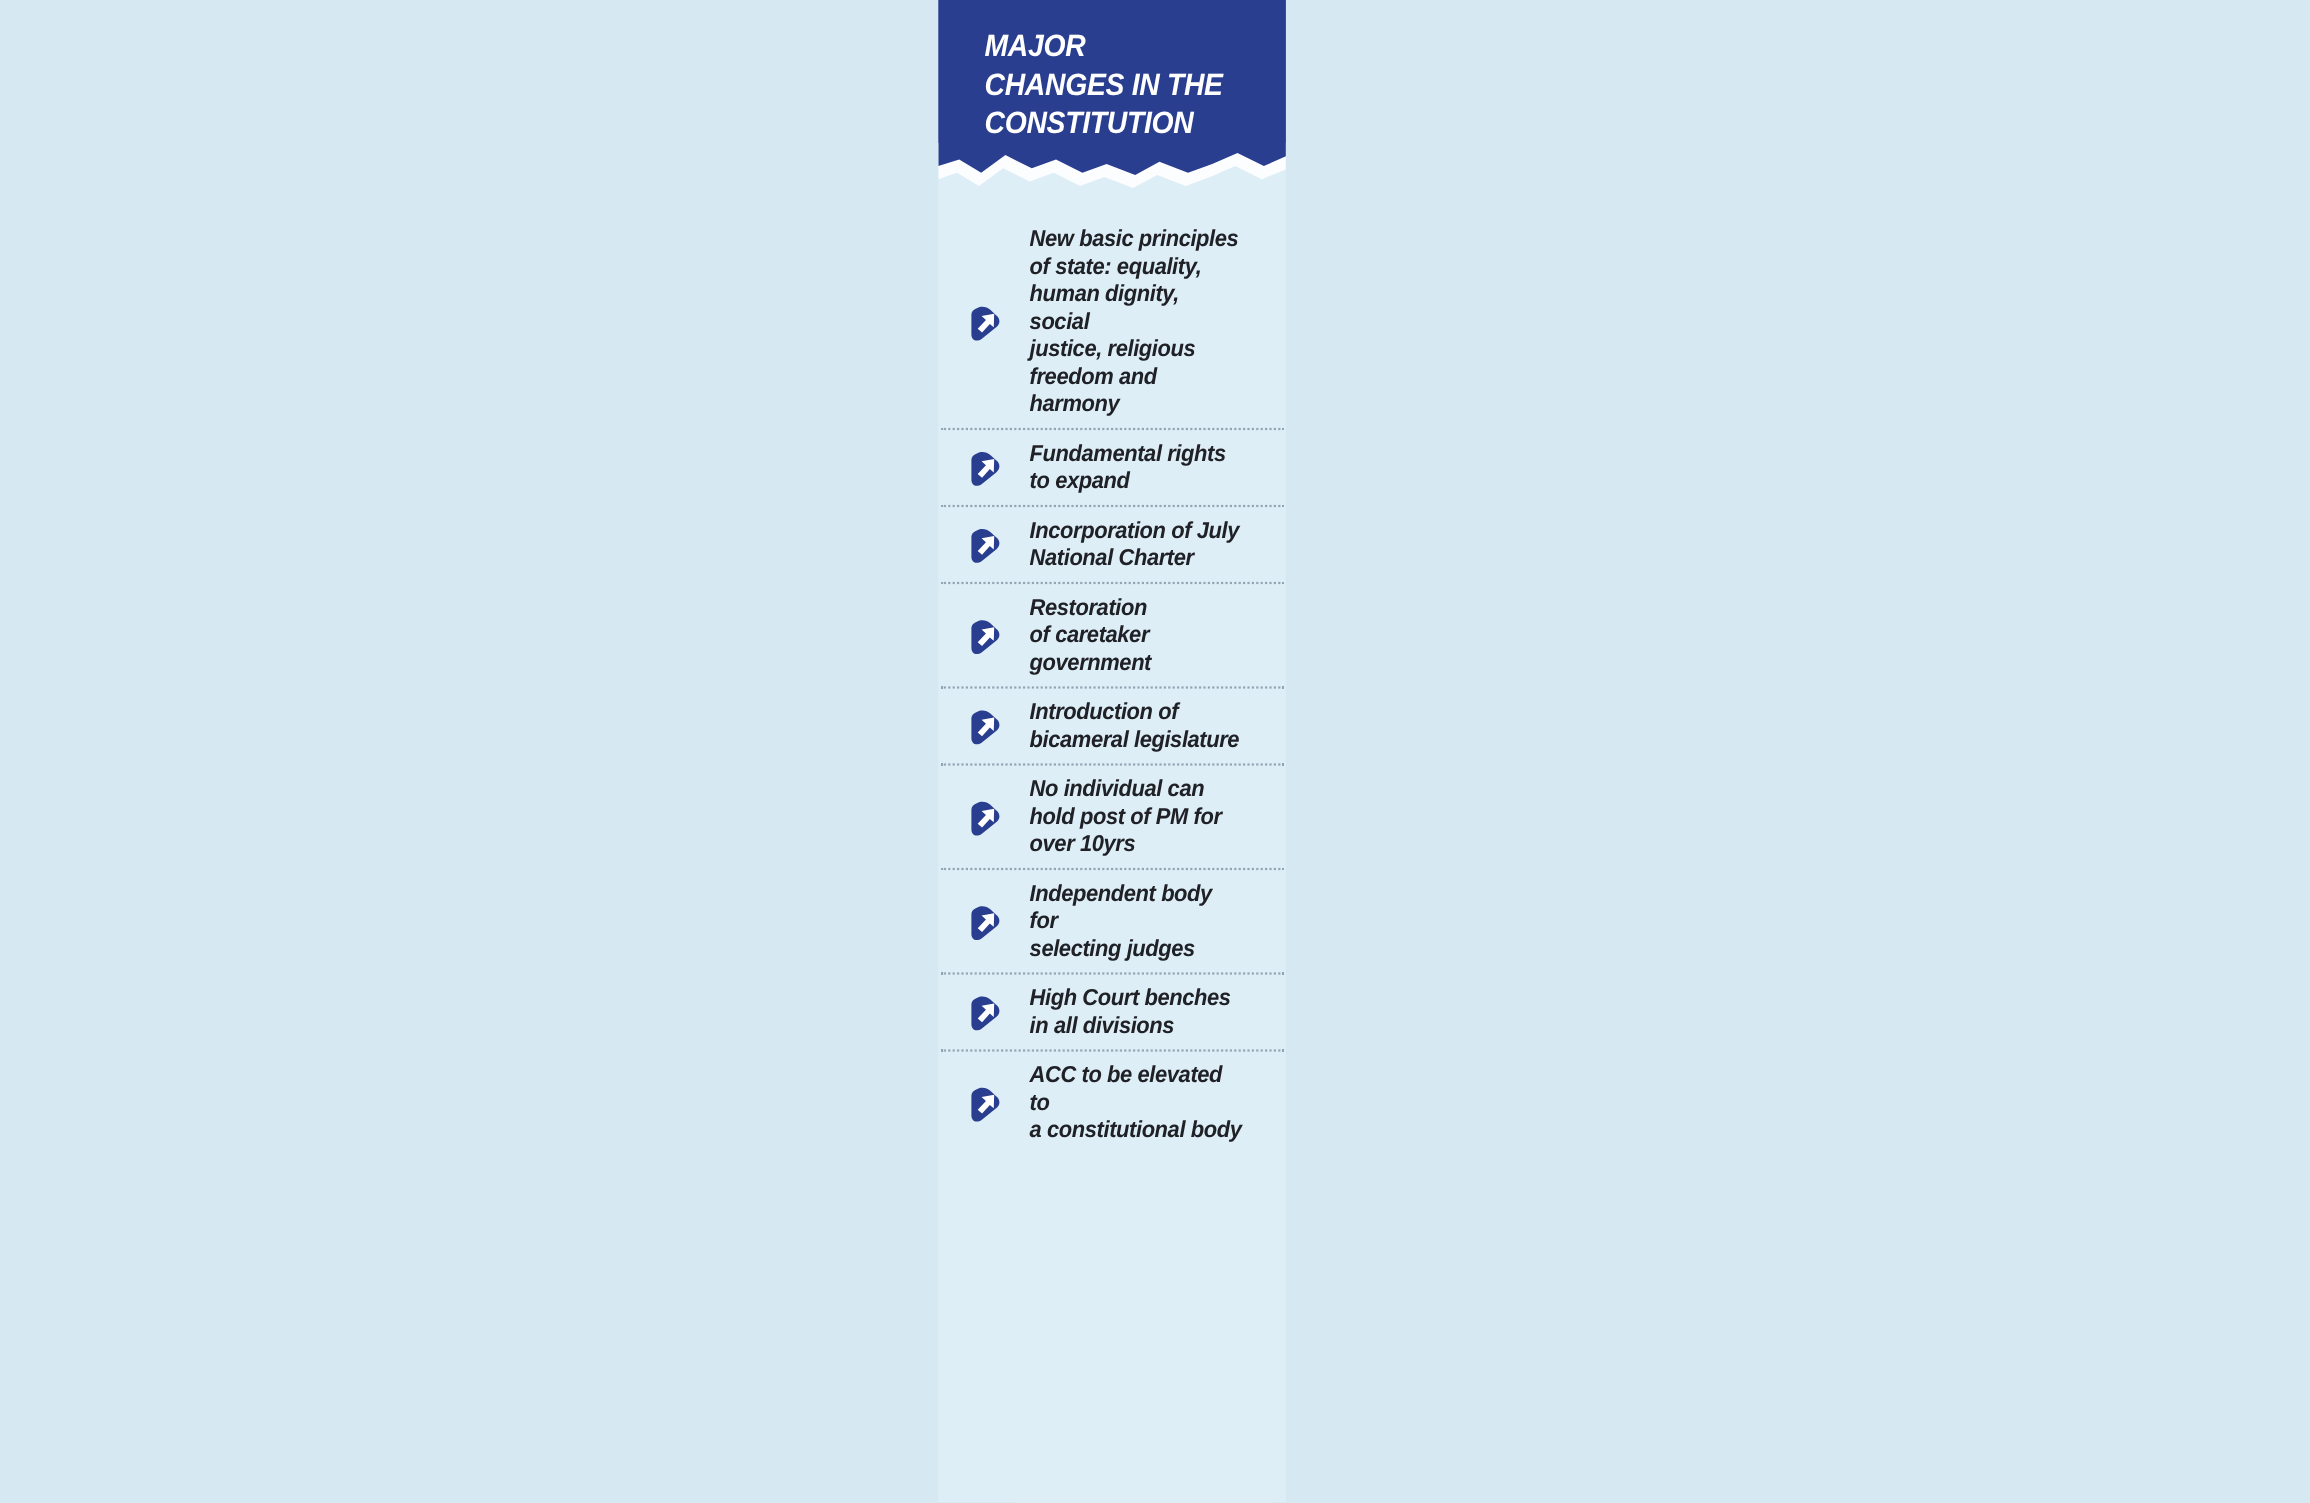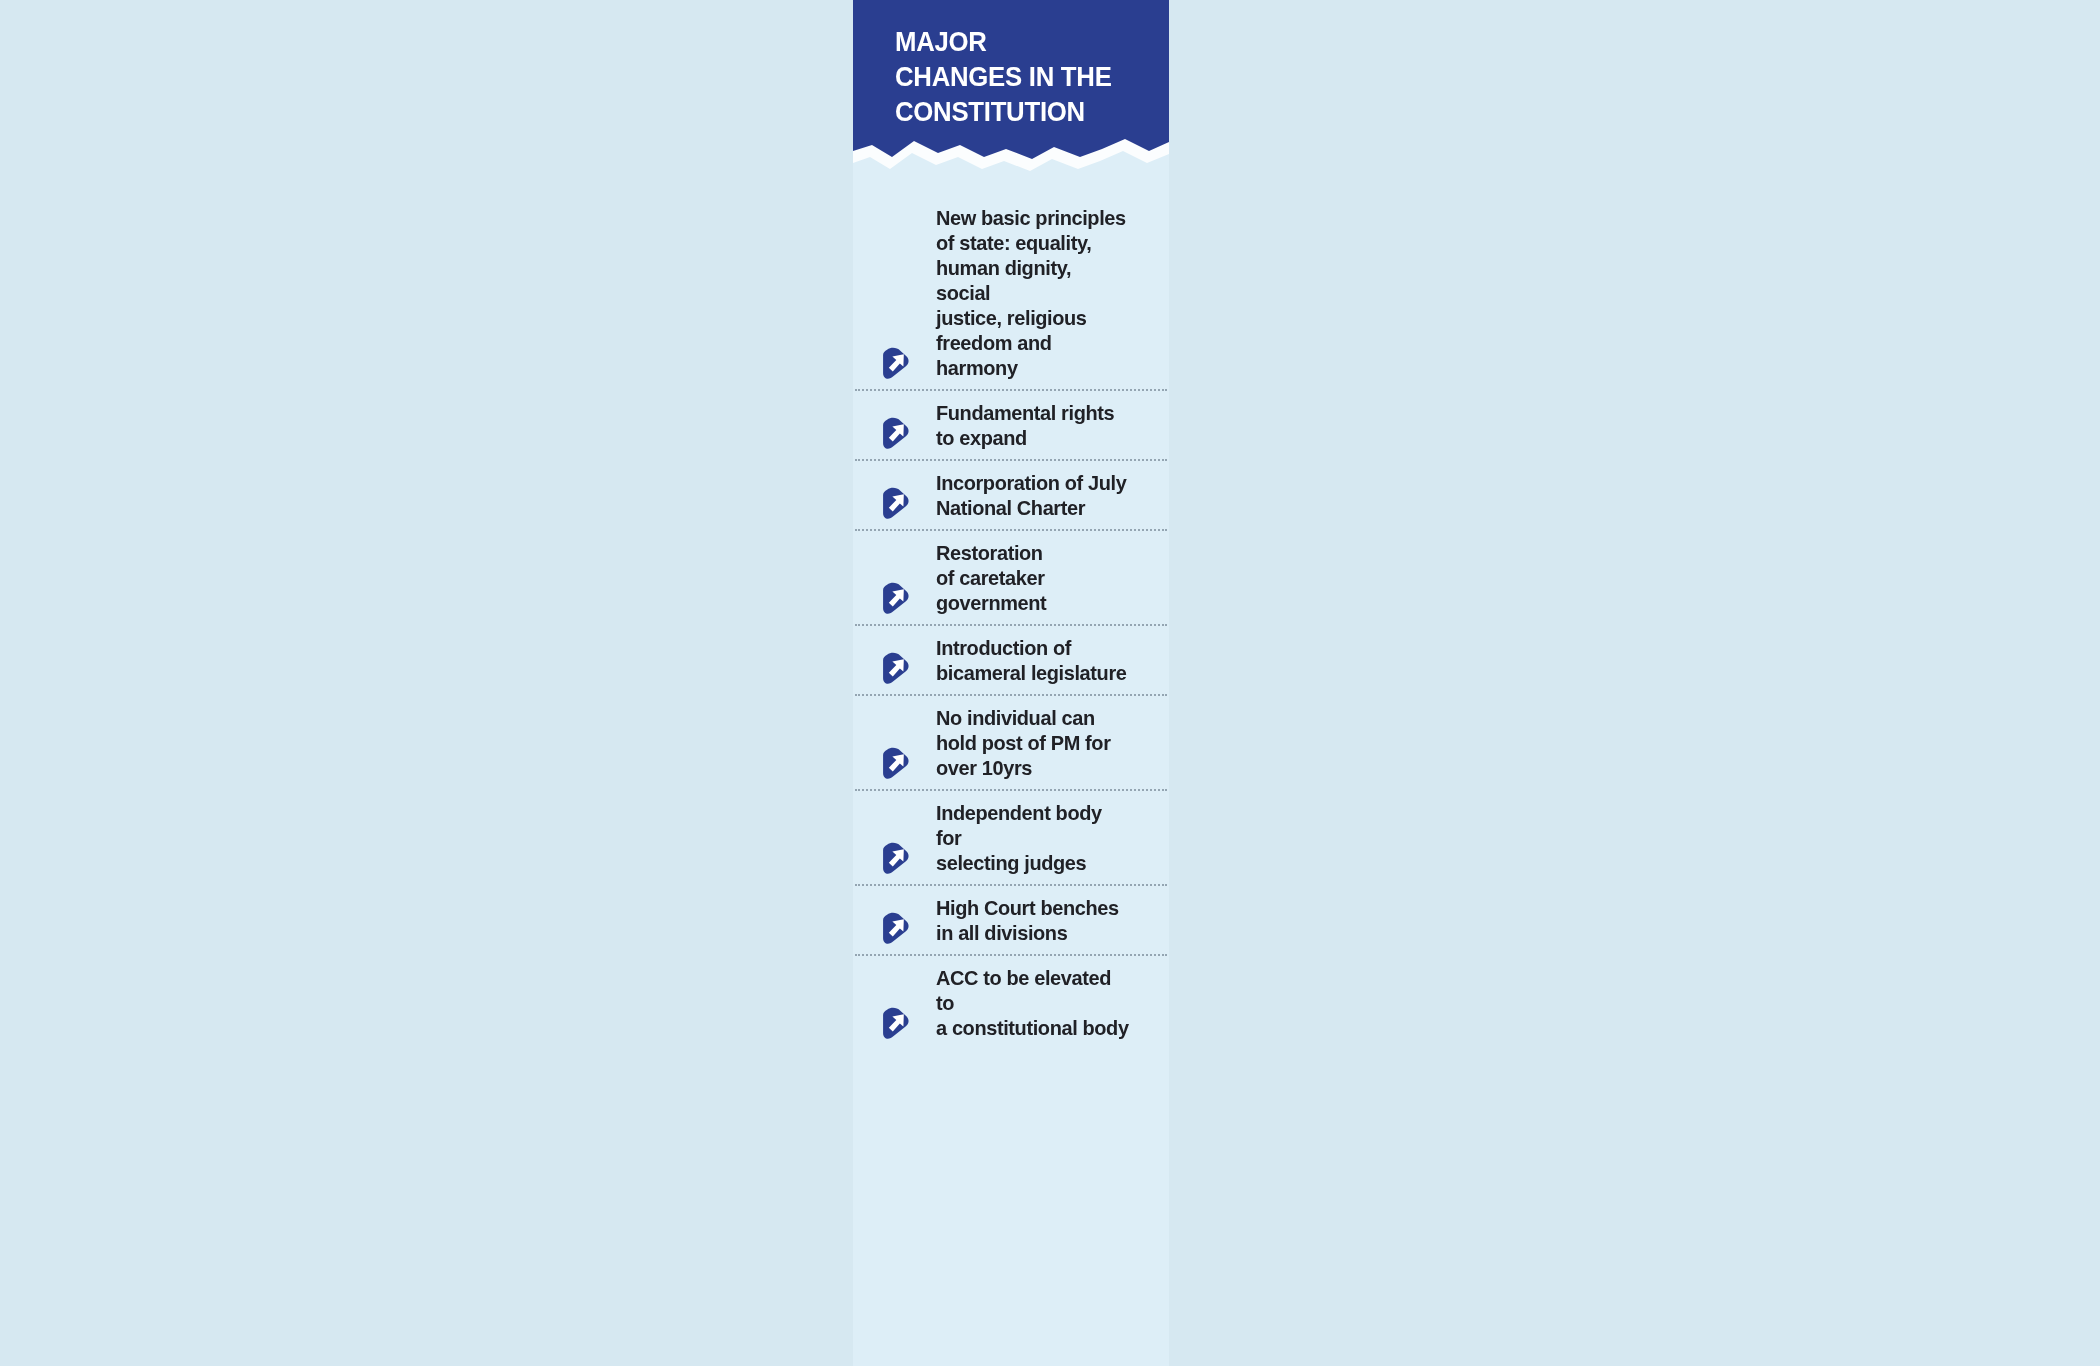--- a/index.html
+++ b/index.html
@@ -8,20 +8,21 @@
     background:#d6e8f1;
     font-family:"Liberation Sans", sans-serif;
     position:relative;
     overflow:hidden;
   }
   .panel {
     position:absolute;
     left:853px; top:0;
     width:316px; height:1366px;
     background:#ddeef7;
+    font-style:italic;
   }
   .header {
     position:relative;
     width:100%; height:130px;
     background:#2a3e90;
   }
   .header-title {
     position:absolute;
     left:42px; top:24px;
     color:#ffffff;
@@ -30,21 +31,21 @@
     line-height:35px;
     letter-spacing:-0.3px;
     white-space:pre-line;
     transform:scaleX(0.92);
     transform-origin:0 0;
   }
   .torn { display:block; width:100%; height:48px; }
   .list { padding-top:18px; }
   .item {
     display:flex;
-    align-items:flex-end;
+    align-items:center;
     gap:26px;
     padding:9px 28px 9px 25px;
     margin:0 2px;
     border-bottom:2px dotted #94a5b2;
   }
   .item:last-child { border-bottom:none; }
   .bullet { flex:0 0 30px; margin-top:2px; }
   .bullet svg { display:block; }
   .item-text {
     display:block;

